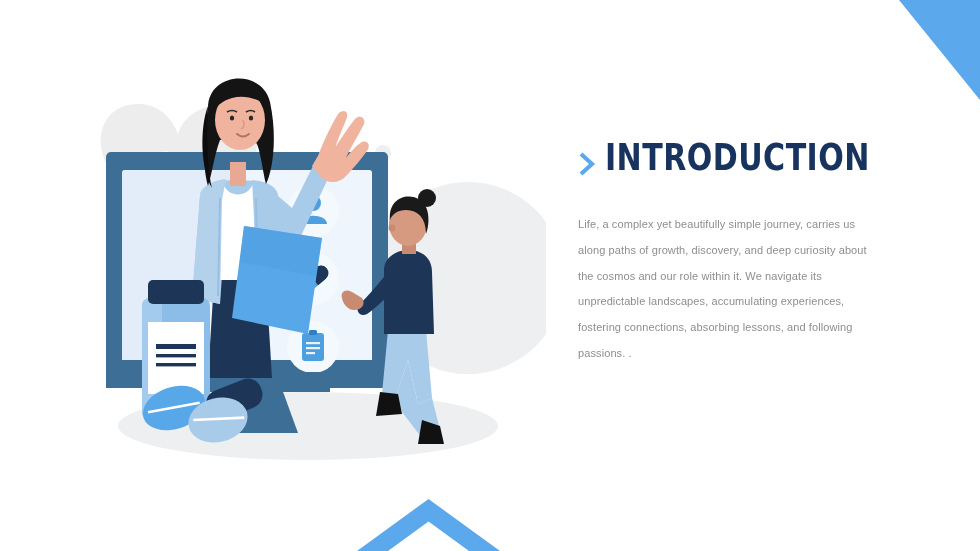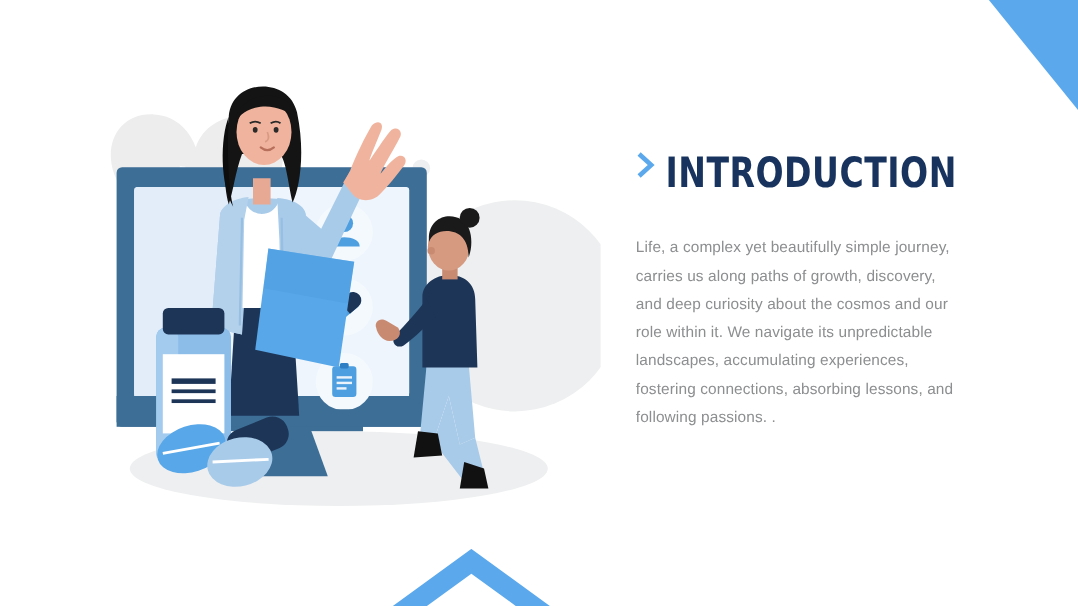--- a/index.html
+++ b/index.html
@@ -39,21 +39,21 @@
   }
 
   
   .text-col {
     position:absolute;
     left:578px; top:138px;
     width:330px;
   }
   .title-row {
     display:flex;
-    align-items:flex-start;
+    align-items:flex-end;
     gap:9px;
     margin-bottom:36px;
   }
   .title-chevron {
     width:18px; height:24px;
     flex:0 0 auto;
     display:block;
   }
   .slide-title {
     font-family:"DejaVu Sans Condensed","Liberation Sans Narrow","Liberation Sans", sans-serif;
@@ -61,21 +61,21 @@
     font-weight:bold;
     letter-spacing:0.5px;
     color:#17335e;
     line-height:1;
     transform:scaleX(0.88);
     transform-origin:left center;
     white-space:nowrap;
   }
   .body-text {
     font-family:"Liberation Sans", sans-serif;
-    font-size:14px;
+    font-size:11px;
     line-height:25.8px;
     color:#8c8e90;
     letter-spacing:0.1px;
     width:300px;
   }
 </style>
 </head>
 <body>
 
 <div class="slide">

